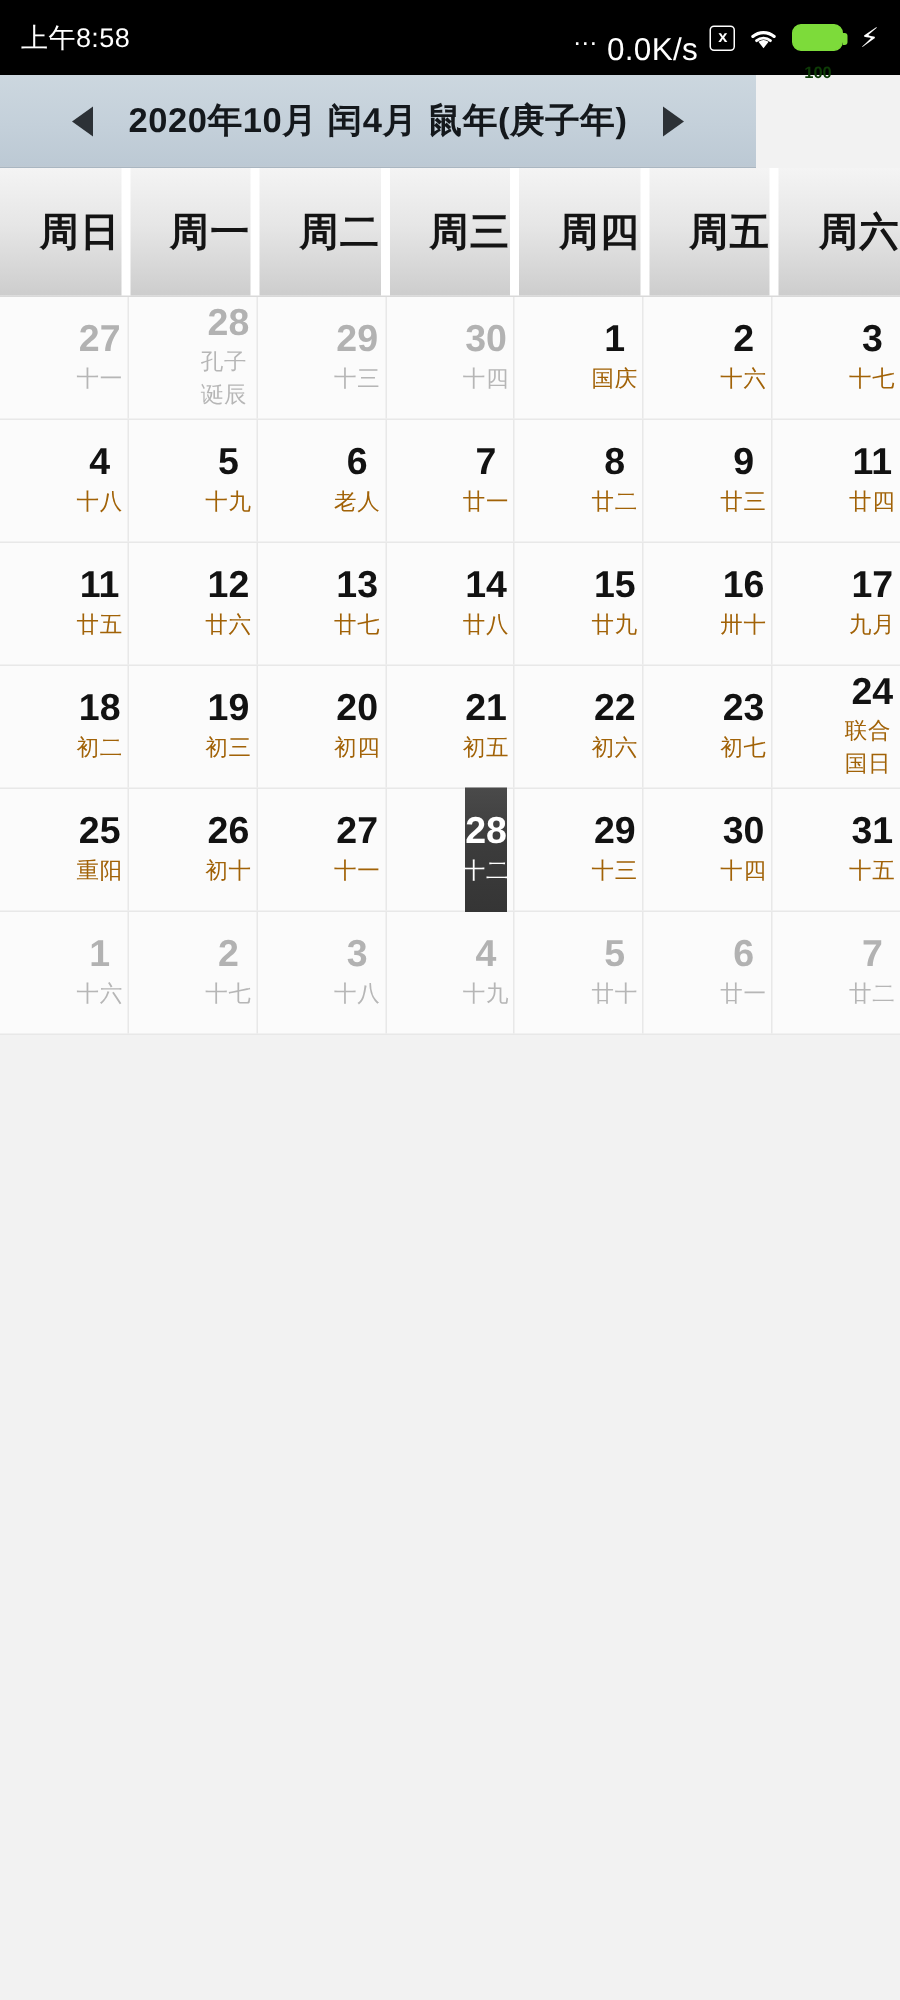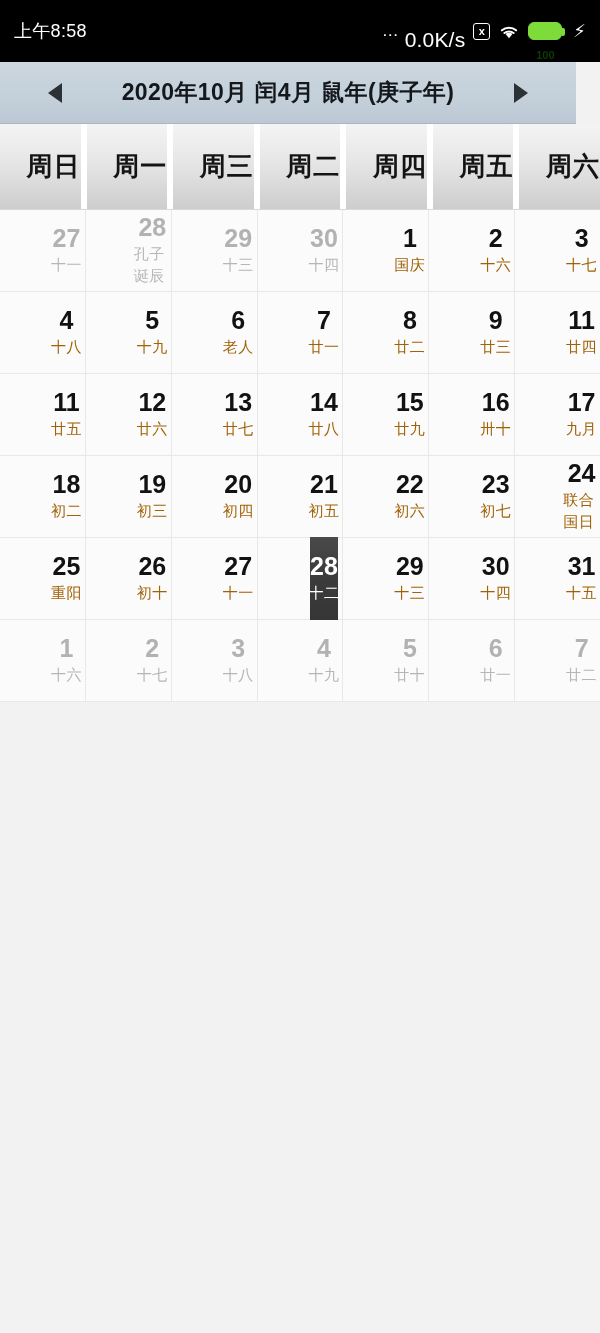--- a/index.html
+++ b/index.html
@@ -5,21 +5,21 @@
   * { margin:0; padding:0; box-sizing:border-box; }
   html,body { width:600px; height:1333px; }
   body {
     font-family:"Liberation Sans","DejaVu Sans",sans-serif;
     background:#f2f2f2;
     overflow:hidden;
   }
 
   
   .statusbar{
-    height:62px; width:600px; background:#000;
+    height:50px; width:600px; background:#000;
     display:flex; align-items:center; justify-content:space-between;
     padding:0 14px; color:#fff;
   }
   .sb-time{ font-size:18px; letter-spacing:.3px; }
   .sb-right{ display:flex; align-items:center; gap:8px; }
   .sb-speed{ font-size:21px; letter-spacing:.2px;margin-top:18px; }
   .sb-dots{ font-size:17px; letter-spacing:-1px; margin-right:-1px;}
   .ic-x{
     width:17px;height:17px;border:1.6px solid #fff;border-radius:3px;
     display:flex;align-items:center;justify-content:center;
@@ -34,21 +34,21 @@
   }
   .batt::after{
     content:"";position:absolute;right:-4px;top:5px;width:3px;height:8px;
     background:#7ddb3a;border-radius:0 2px 2px 0;
   }
   .batt span{ font-size:11px;font-weight:bold;color:#0d3b06;line-height:1;margin-top:48px; }
   .bolt{ font-size:18px;color:#fff;line-height:1;margin-left:3px; }
 
   
   .monthbar{
-    height:62px;width:576px;
+    height:62px;width:504px;
     background:linear-gradient(180deg,#ccd7df 0%,#c4d0da 55%,#bcc9d4 100%);
     display:flex;align-items:center;justify-content:space-between;
     padding:0 38px;border-bottom:1px solid #a9b6c1;
   }
   .arrow{ width:34px;height:34px;display:flex;align-items:center;justify-content:center;cursor:pointer; }
   .arrow .tri{ width:0;height:0; }
   .arrow.left .tri{ border-top:10px solid transparent;border-bottom:10px solid transparent;border-right:14px solid #2c3136; }
   .arrow.right .tri{ border-top:10px solid transparent;border-bottom:10px solid transparent;border-left:14px solid #2c3136; }
   .monthtitle{
     font-size:23px;font-weight:bold;color:#14181c;letter-spacing:.4px;
@@ -128,24 +128,24 @@
 </div>
 
 <div class="weekrow">
   <div class="wcell">
       <span>周日</span>
     </div>
   <div class="wcell">
       <span>周一</span>
     </div>
   <div class="wcell">
+      <span>周二</span>
+    </div>
+  <div class="wcell">
       <span>周三</span>
-    </div>
-  <div class="wcell">
-      <span>周二</span>
     </div>
   <div class="wcell">
       <span>周四</span>
     </div>
   <div class="wcell">
       <span>周五</span>
     </div>
   <div class="wcell">
       <span>周六</span>
     </div>

